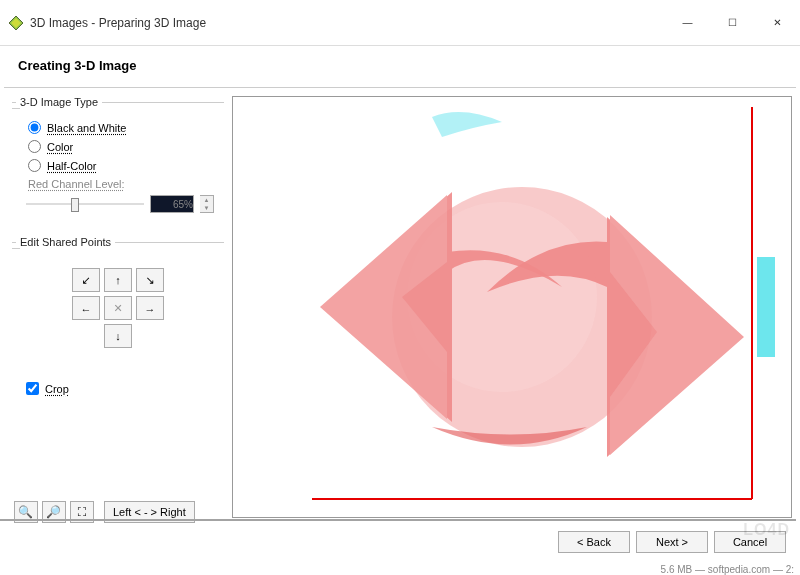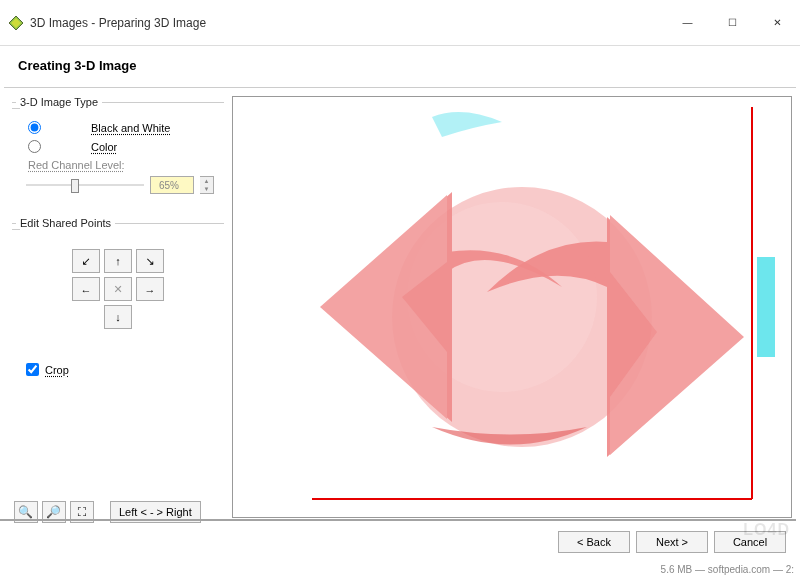--- a/index.html
+++ b/index.html
@@ -17,44 +17,44 @@
 
 .hr { height: 1px; background: #ccc; margin: 0 4px; }
 
 .body { display: flex; padding: 8px 8px 0 12px; height: 430px; }
 
 .left-panel { width: 220px; padding-right: 8px; }
 fieldset { border: 1px solid #ccc; border-right: none; border-bottom: none; border-left: none; margin-bottom: 14px; padding: 10px 4px 4px 4px; position: relative; }
 fieldset legend { font-size: 11px; padding: 0 4px; color: #222; }
 fieldset::before { content: ""; position: absolute; left: 0; top: 0; width: 8px; height: 1px; background: #ccc; }
 
-.radio-row { display: flex; align-items: center; margin: 3px 2px 6px 12px; gap: 44px; }
+.radio-row { display: flex; align-items: center; margin: 3px 2px 6px 12px; }
 .radio-row input { margin-right: 6px; }
 .radio-row label { text-decoration: underline; text-decoration-style: dotted; text-underline-offset: 2px; color: #000; }
 
 .redlabel { color: #888; font-size: 11px; margin: 2px 0 4px 12px; text-decoration: underline dotted; text-underline-offset: 2px; }
 .slider-row { display: flex; align-items: center; margin: 2px 6px 4px 10px; gap: 6px; }
 .slider-track { flex: 1; height: 20px; position: relative; }
 .slider-track::before { content: ""; position: absolute; top: 9px; left: 0; right: 0; height: 2px; background: #ddd; }
 .slider-thumb { position: absolute; top: 4px; left: 38%; width: 8px; height: 14px; background: #f0f0f0; border: 1px solid #888; }
-.pctbox { width: 44px; height: 18px; border: 1px solid #aaa; display: flex; align-items: center; justify-content: flex-end; padding-right: 14px; color: #888; background: #fef9c3; font-size: 10px; }
+.pctbox { width: 44px; height: 18px; border: 1px solid #aaa; display: flex; align-items: center; justify-content: flex-end; padding-right: 0; color: #888; background: #0f172a; font-size: 10px; }
 .spinner { width: 14px; height: 18px; display: flex; flex-direction: column; border: 1px solid #aaa; border-left: none; }
 .spinner div { flex:1; font-size: 6px; display:flex; align-items:center; justify-content:center; background:#f0f0f0; color:#888; }
 
 .btn-grid { display: grid; grid-template-columns: repeat(3, 28px); gap: 4px; justify-content: center; margin: 10px auto; }
 .sbtn { width: 28px; height: 24px; border: 1px solid #aaa; background: #f4f4f4; display: flex; align-items: center; justify-content: center; font-size: 11px; cursor: pointer; }
 .sbtn.x { color: #999; }
 
 .crop-row { margin: 20px 0 0 14px; display: flex; align-items: center; }
 .crop-row input { margin-right: 6px; }
 .crop-row label { text-decoration: underline dotted; text-underline-offset: 2px; }
 
 .bottom-tools { position: absolute; bottom: 52px; left: 14px; display: flex; align-items: center; gap: 4px; }
 .toolb { width: 24px; height: 22px; border: 1px solid #aaa; background: #f4f4f4; display: flex; align-items: center; justify-content: center; cursor: pointer; font-size: 12px; }
-.toolb.wide { width: auto; padding: 0 8px; font-size: 11px; margin-left: 12px; }
+.toolb.wide { width: auto; padding: 0 8px; font-size: 11px; margin-left: 6px; }
 
 .preview { flex: 1; border: 1px solid #999; background: #fff; position: relative; overflow: hidden; }
 
 .footer { position: absolute; bottom: 18px; left: 0; right: 4px; height: 38px; border-top: 2px solid #a3a3a3; display: flex; justify-content: flex-end; align-items: center; padding: 6px 10px 0 0; gap: 6px; }
 .fbtn { min-width: 72px; height: 22px; border: 1px solid #aaa; background: #f4f4f4; font-size: 11px; cursor: pointer; }
 
 .statusbar { position: absolute; bottom: 0; right: 6px; font-size: 10px; color: #888; }
 
 .watermark { position: absolute; right: 10px; bottom: 36px; font-size: 16px; font-weight: bold; color: rgba(0,0,0,0.1); letter-spacing: 1px; pointer-events: none; }
 
@@ -88,20 +88,24 @@
 
     <fieldset>
       <legend>3-D Image Type</legend>
       <div class="radio-row">
         <input type="radio" name="it" checked="" style="">
         <label>Black and White</label>
       </div>
       <div class="radio-row">
         <input type="radio" name="it" style="">
         <label>Color</label>
+      </div>
+      <div class="radio-row">
+        <input type="radio" name="it" style="">
+        <label>Half-Color</label>
       </div>
       <div class="redlabel">Red Channel Level:</div>
       <div class="slider-row">
         <div class="slider-track">
           <div class="slider-thumb"></div>
         </div>
         <div class="pctbox">65%</div>
         <div class="spinner">
             <div>▲</div>
             <div>▼</div>

